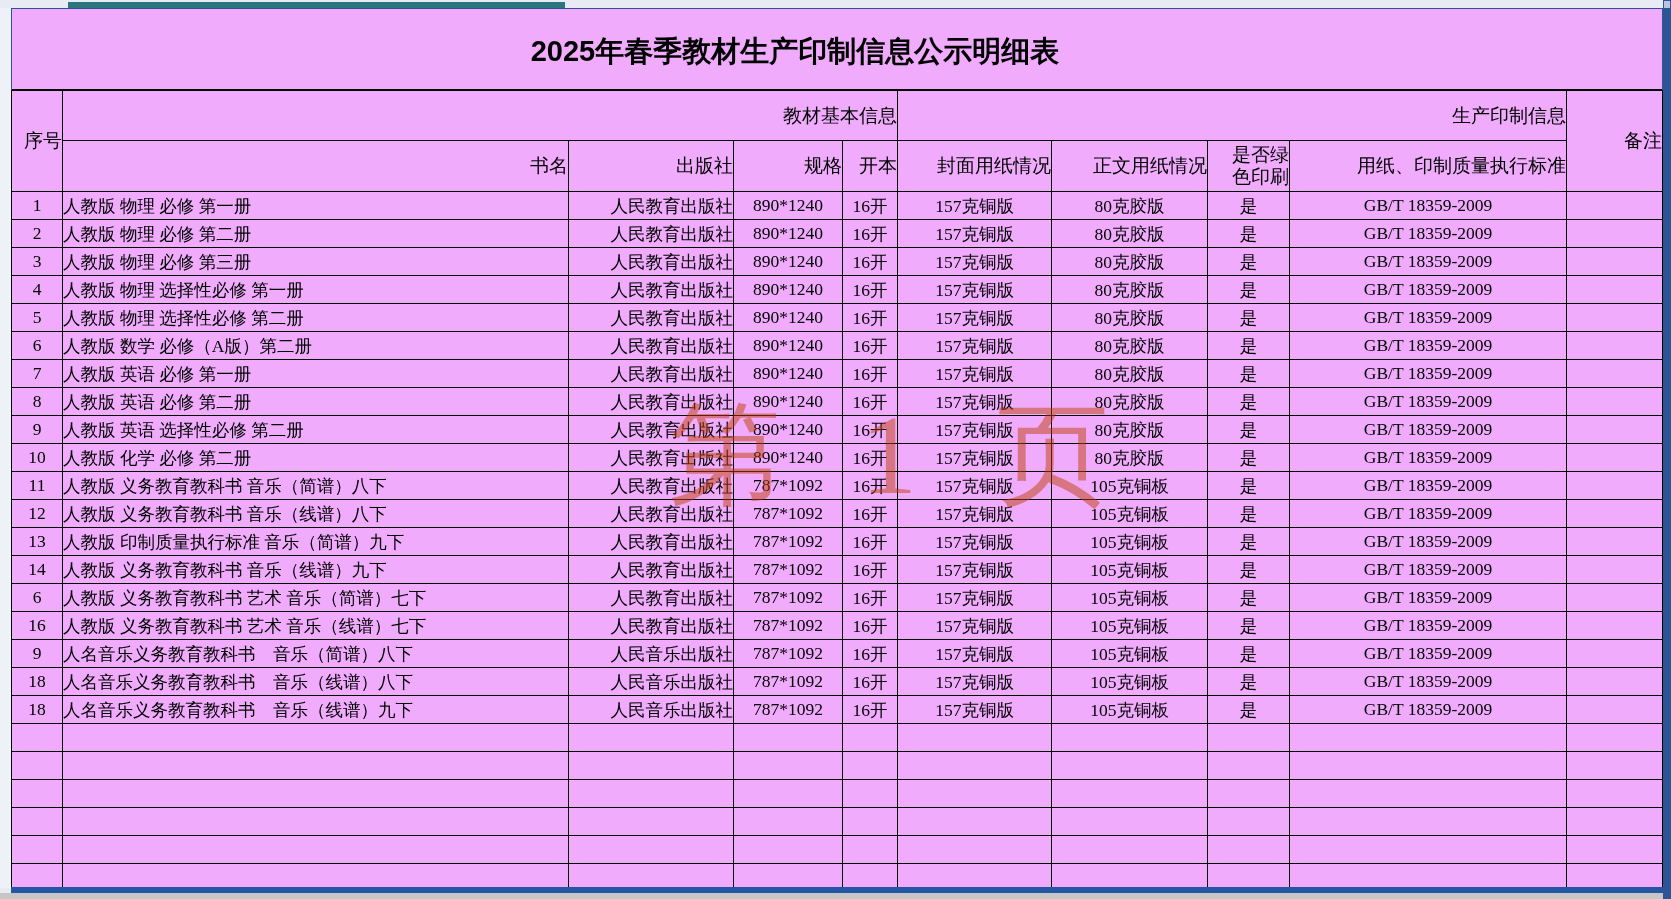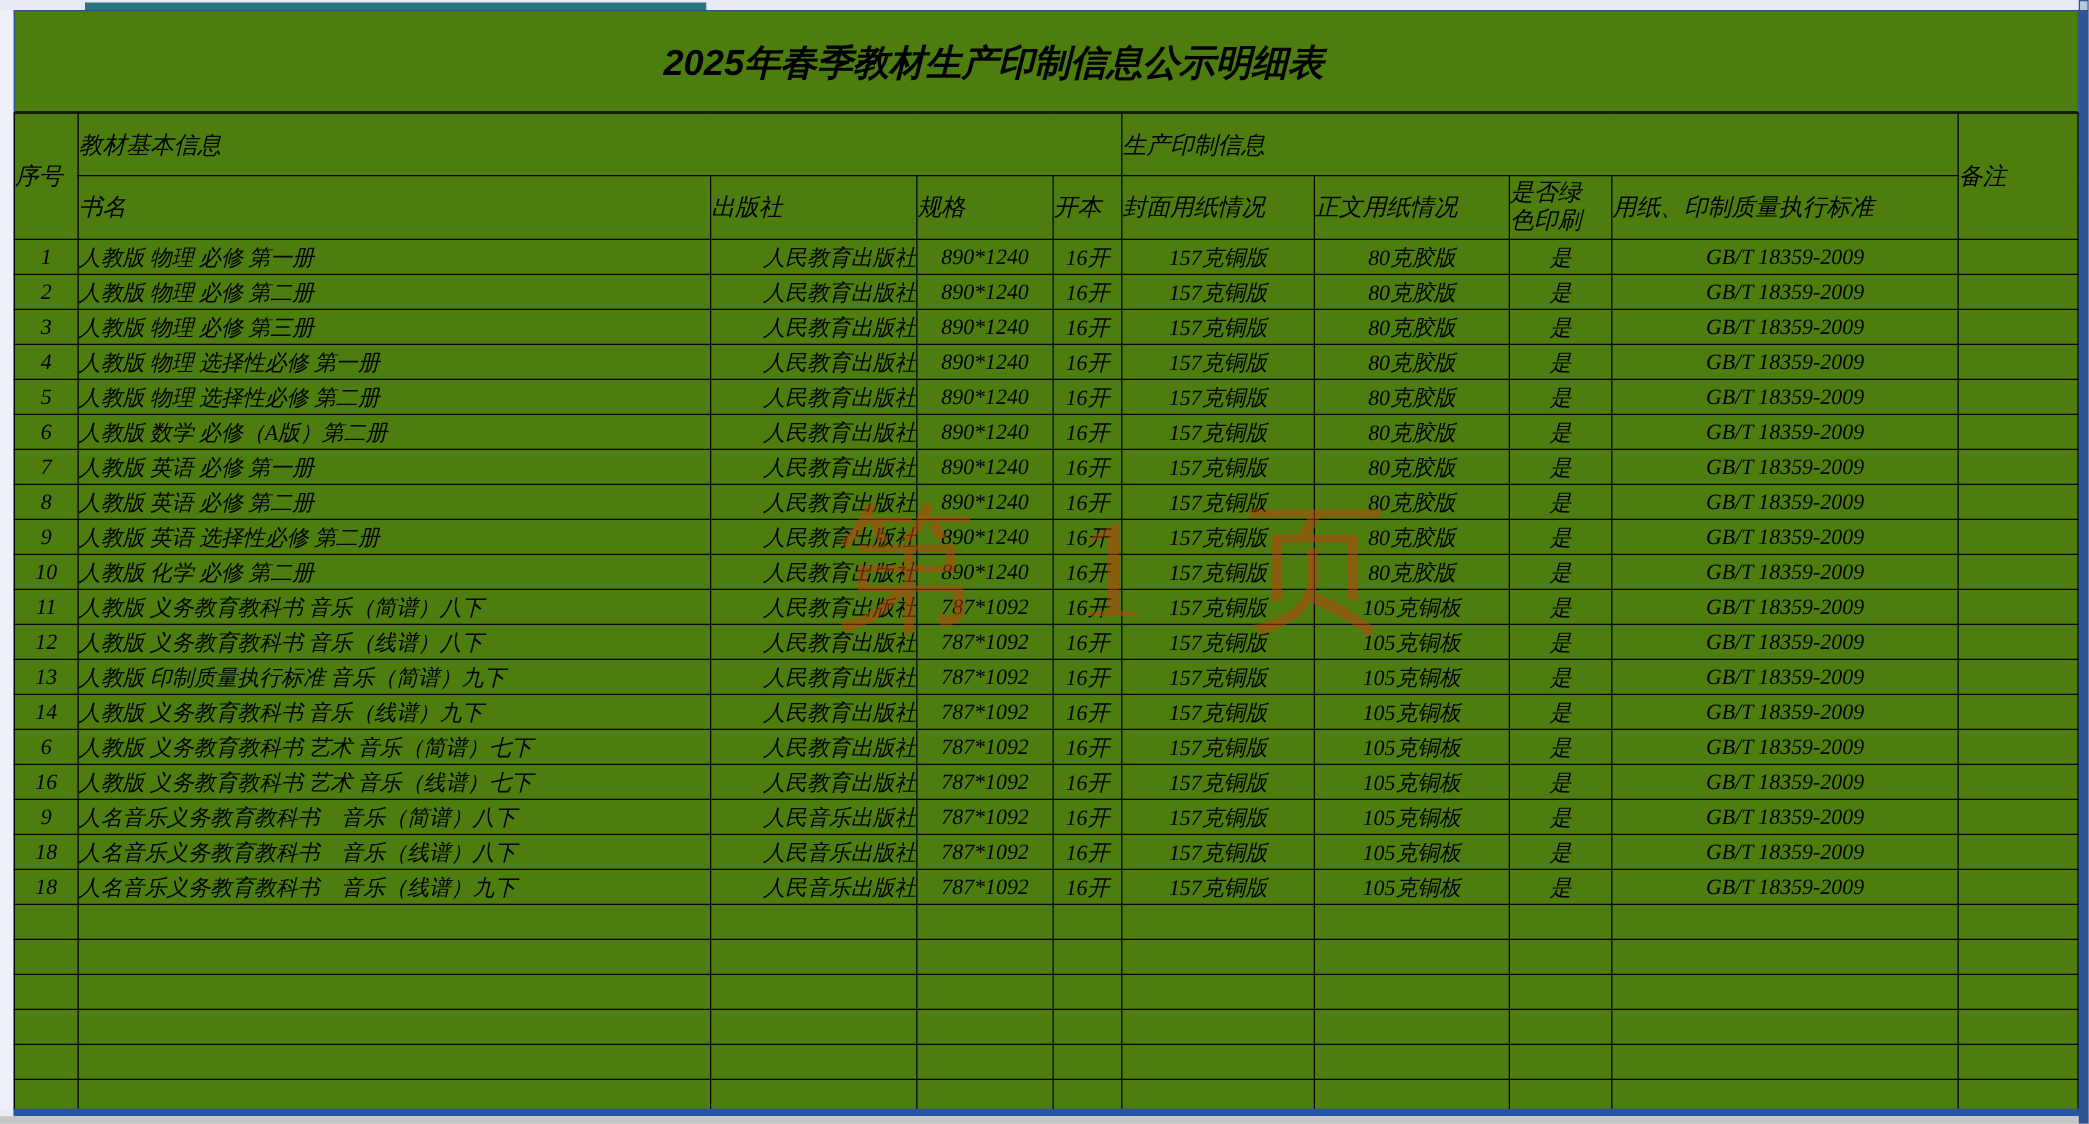--- a/index.html
+++ b/index.html
@@ -9,34 +9,34 @@
   }
   #stage{position:absolute;left:0;top:0;width:1671px;height:899px;background:#e8ebf4;}
   .teal-bar{position:absolute;left:68px;top:2px;width:497px;height:6px;background:#2a767e;}
   .gutter{position:absolute;left:0;top:8px;width:11px;height:880px;background:#eef1f8;}
   .right-bar{position:absolute;left:1663px;top:0;width:8px;height:899px;background:#2f5496;}
   .right-bar .cap{position:absolute;left:1px;top:1px;width:6px;height:7px;background:#b9c5de;}
   .bottom-bar{position:absolute;left:11px;top:887px;width:1652px;height:6px;background:#2456a4;}
   .bottom-gray{position:absolute;left:0;top:893px;width:1671px;height:6px;background:#c6c6c6;}
 
   .page{
-    position:absolute;left:11px;top:8px;width:1652px;height:880px;background:#4d7c0f;
-    border:1px solid #2e5395;border-bottom:none;box-sizing:border-box;font-style:italic;
+    position:absolute;left:11px;top:8px;width:1652px;height:880px;background:#f0abfc;
+    border:1px solid #2e5395;border-bottom:none;box-sizing:border-box;
   }
   .title-row{height:80px;border-bottom:1px solid #000;position:relative;}
   .title-row .title{
     position:absolute;left:0;top:0;width:1566px;height:80px;line-height:84px;text-align:center;
     font-family:"Liberation Sans", sans-serif;font-weight:bold;font-size:29px;color:#000;
   }
   table.sheet{border-collapse:collapse;table-layout:fixed;width:1651px;margin-left:-1px;}
   table.sheet th,table.sheet td{
     border:1px solid #000;padding:0;overflow:hidden;white-space:nowrap;
     font-weight:normal;color:#000;vertical-align:middle;
   }
-  thead th{font-size:19px;text-align:left;}
+  thead th{font-size:19px;text-align:right;}
   thead tr.grp th{height:49px;}
   thead tr.sub th{height:50px;}
   th .wrap3{display:inline-block;width:60px;white-space:normal;line-height:1.15;}
   tbody tr{height:28px;}
   tbody td{font-size:17.5px;}
   td.c{text-align:center;}
   td.l{text-align:left;padding-left:9px;margin-left:38px;}
   td.lp{text-align:right;padding-left:5px;}
 
   .watermark{

